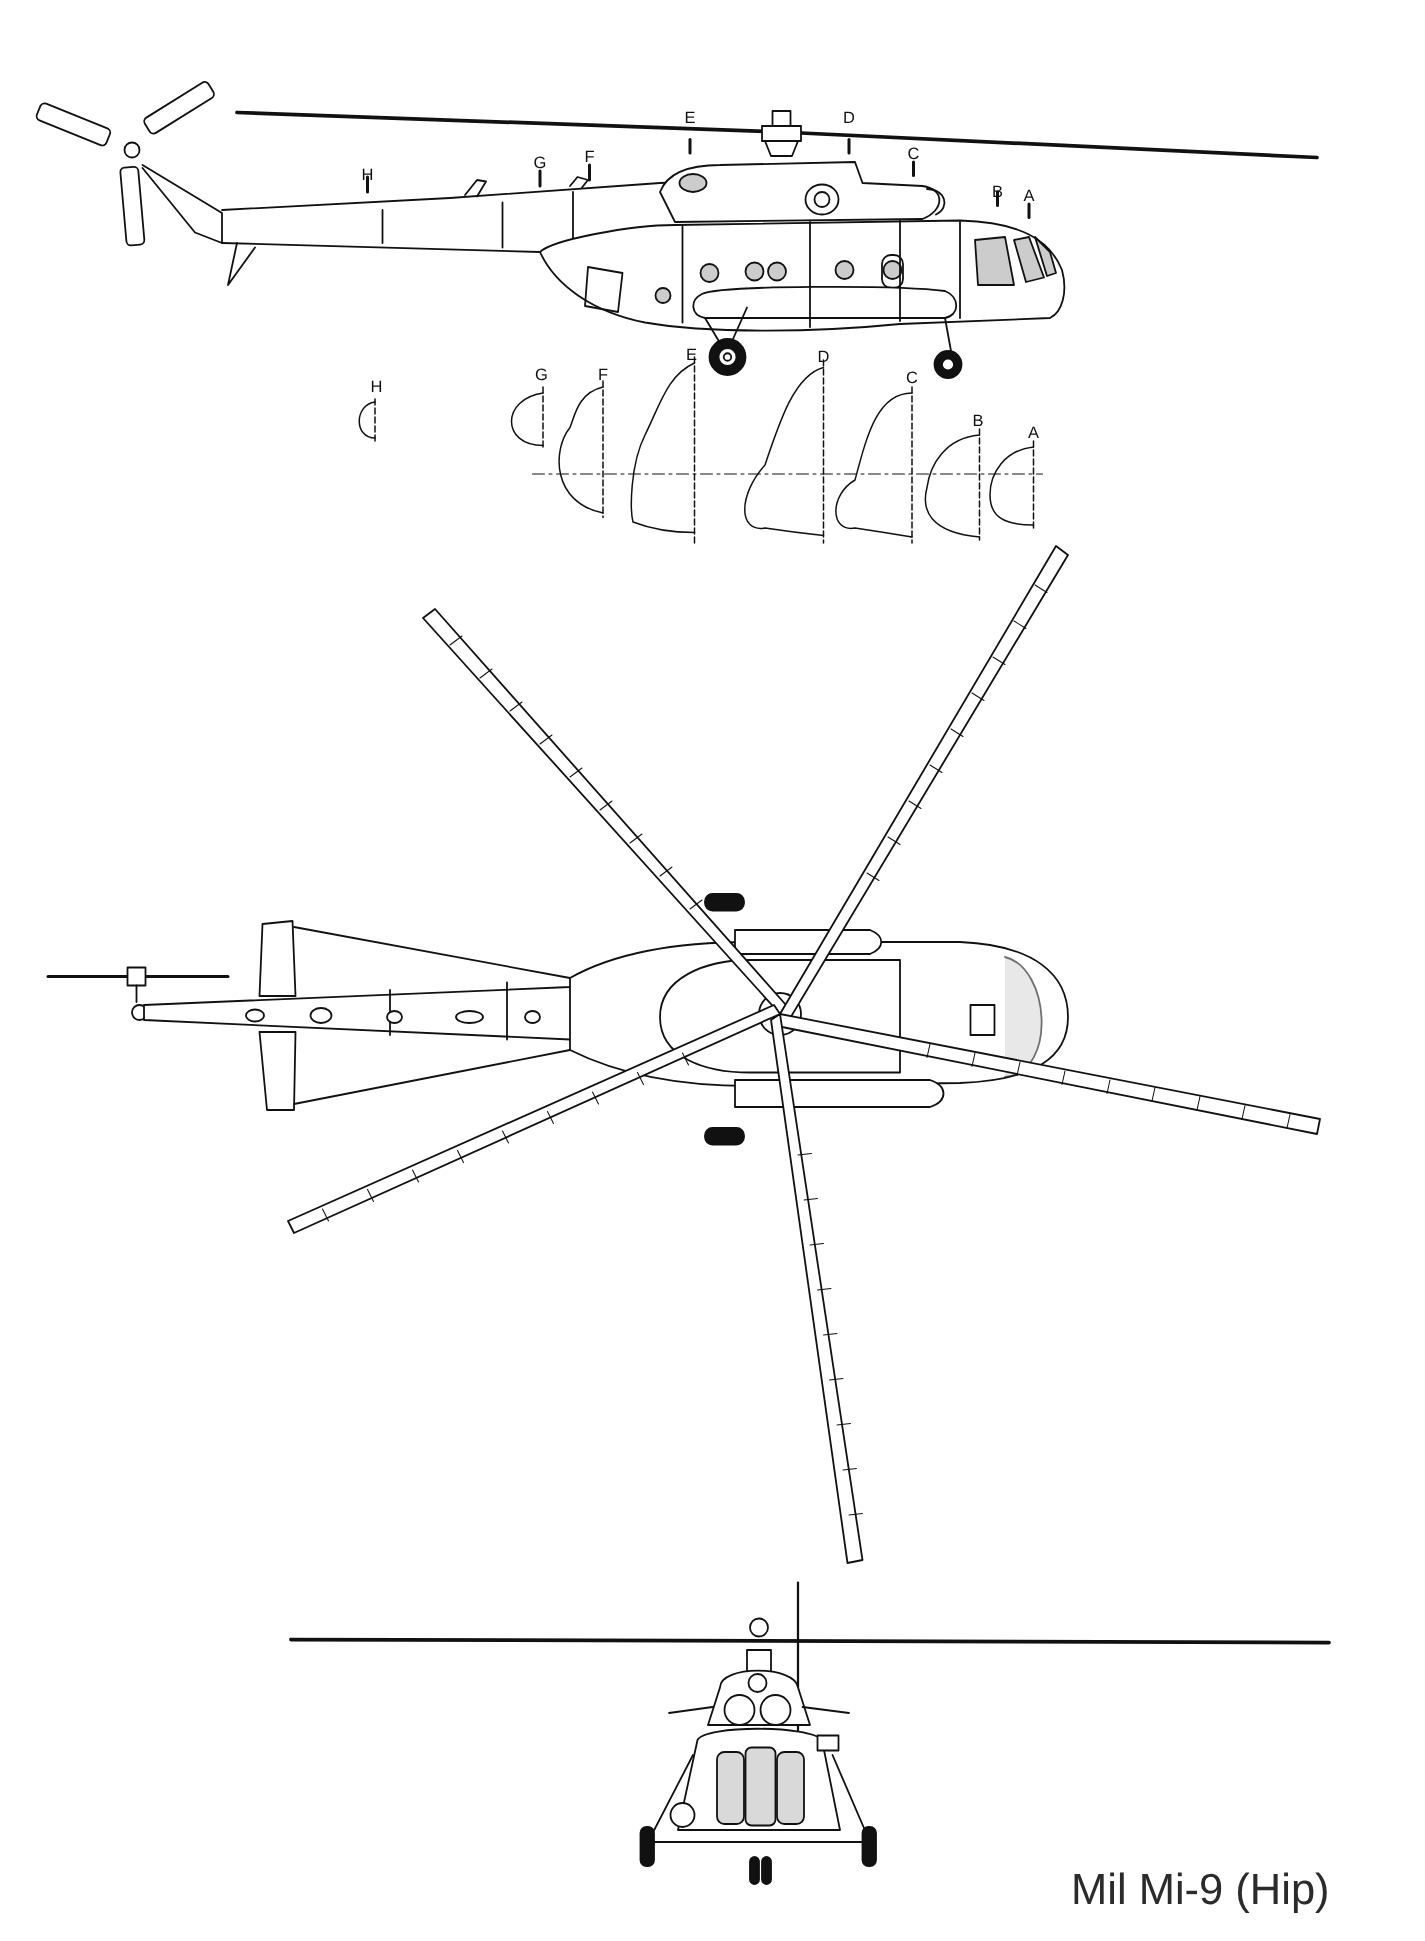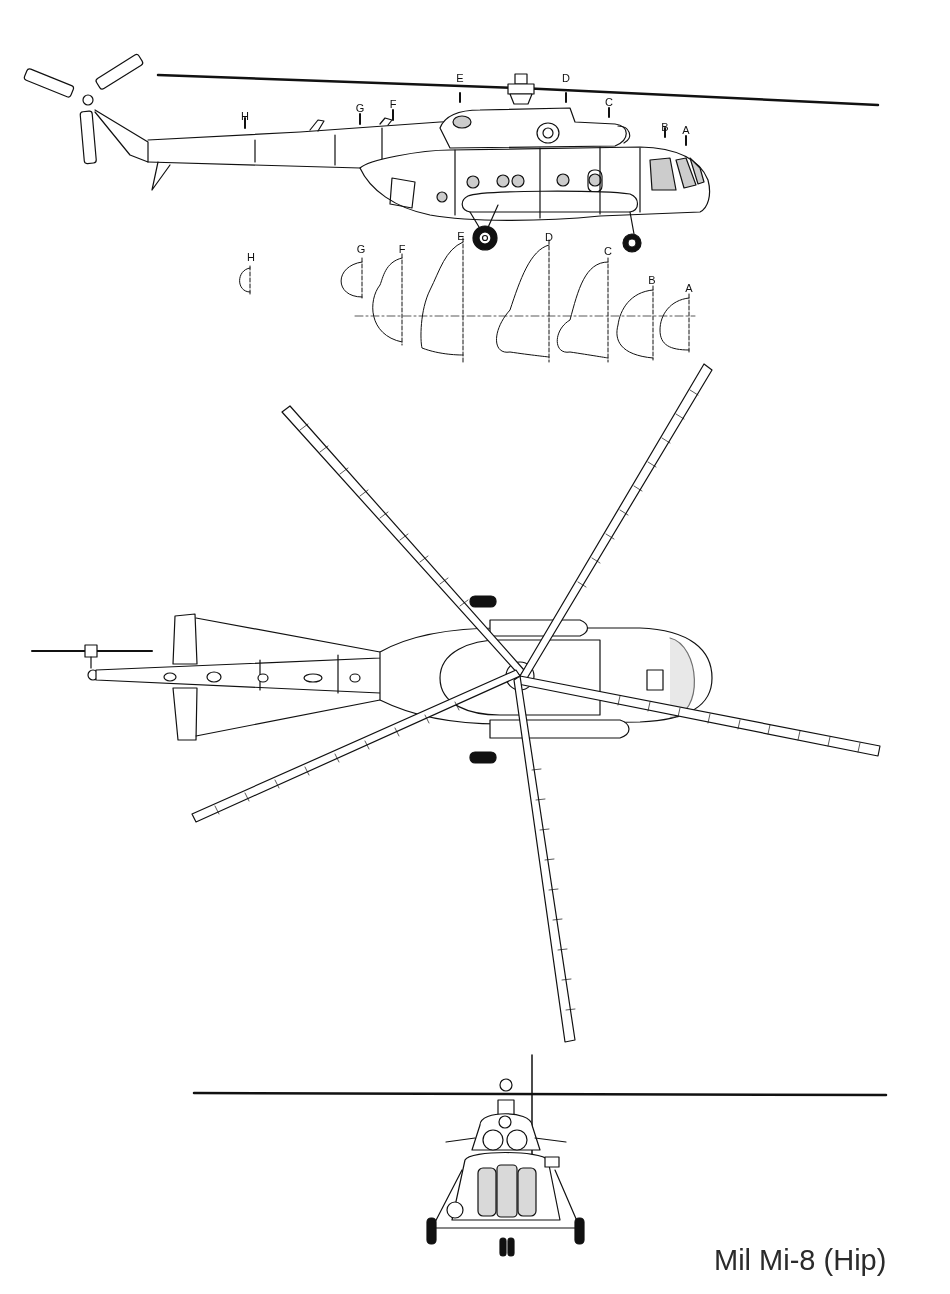--- a/index.html
+++ b/index.html
@@ -203,13 +203,13 @@
     <text class="lbl" x="361" y="253" text-anchor="middle">G</text>
     <text class="lbl" x="402" y="253" text-anchor="middle">F</text>
     <text class="lbl" x="461" y="240" text-anchor="middle">E</text>
     <text class="lbl" x="549" y="241" text-anchor="middle">D</text>
     <text class="lbl" x="608" y="255" text-anchor="middle">C</text>
     <text class="lbl" x="652" y="284" text-anchor="middle">B</text>
     <text class="lbl" x="689" y="292" text-anchor="middle">A</text>
   </g>
 </svg>
 
-<div class="title">Mil Mi-8 (Hip)</div>
+<div class="title">Mil Mi-9 (Hip)</div>
 
 </body></html>

